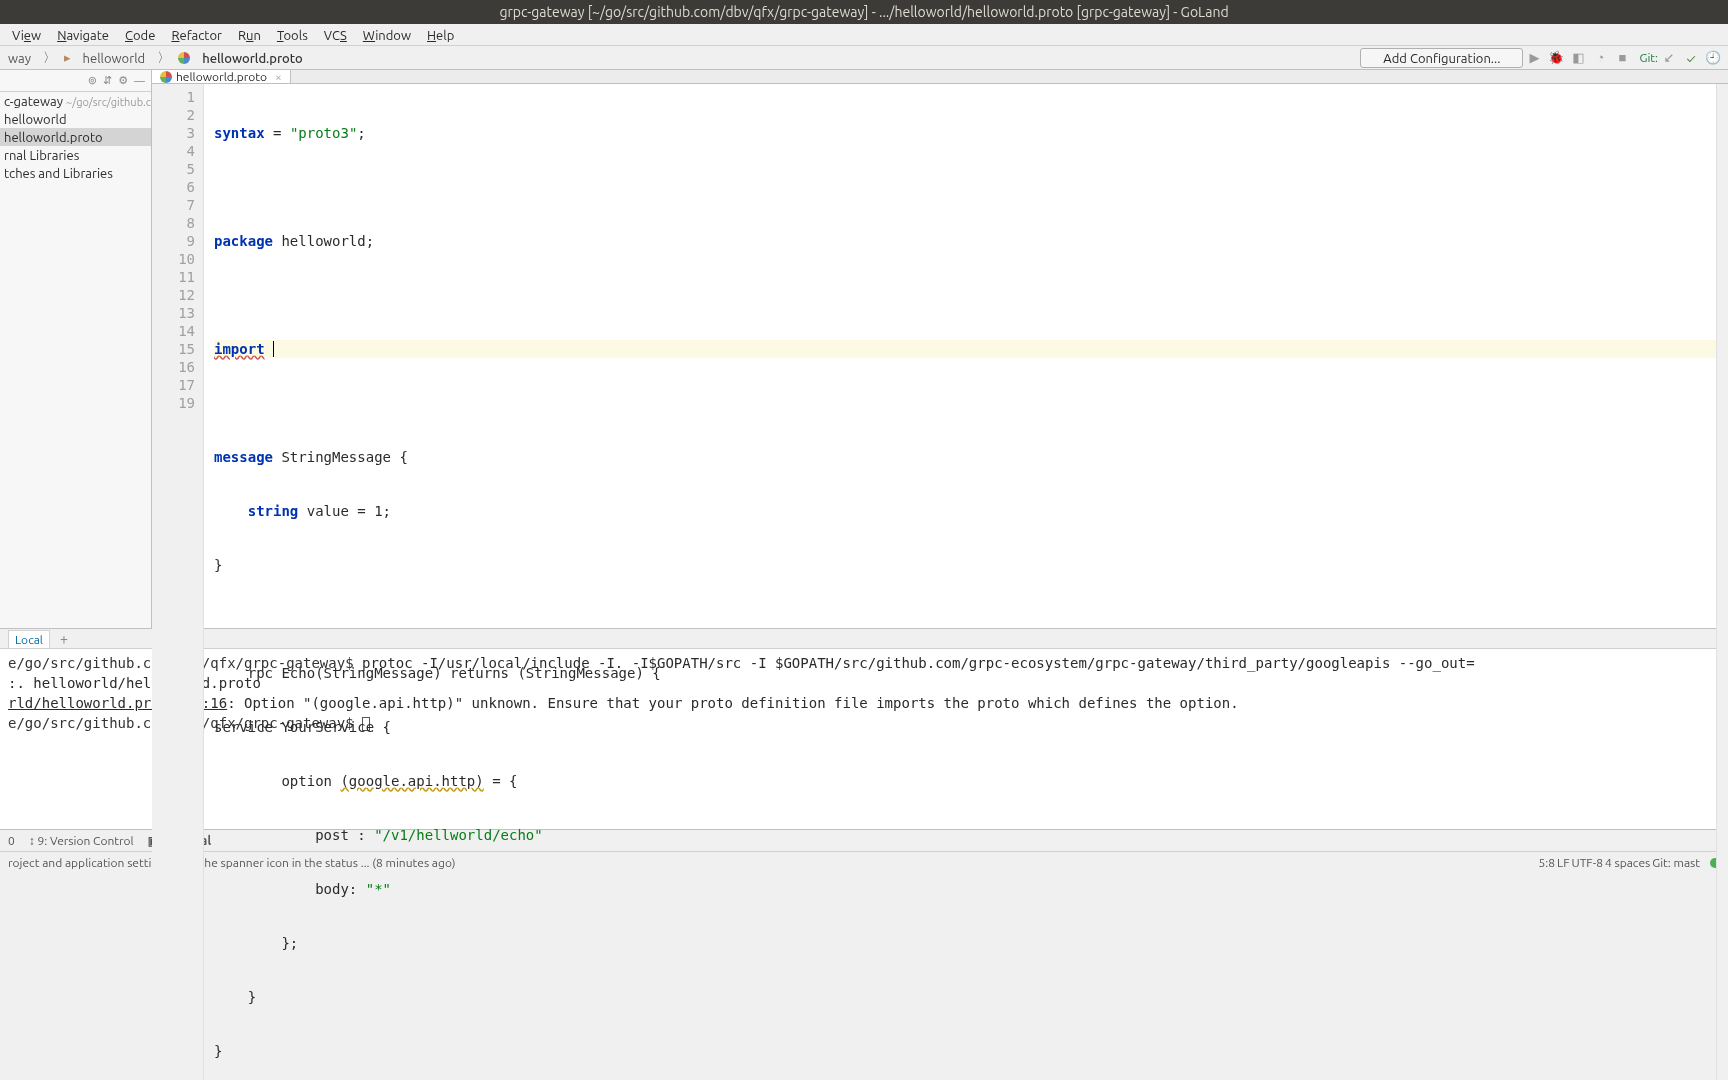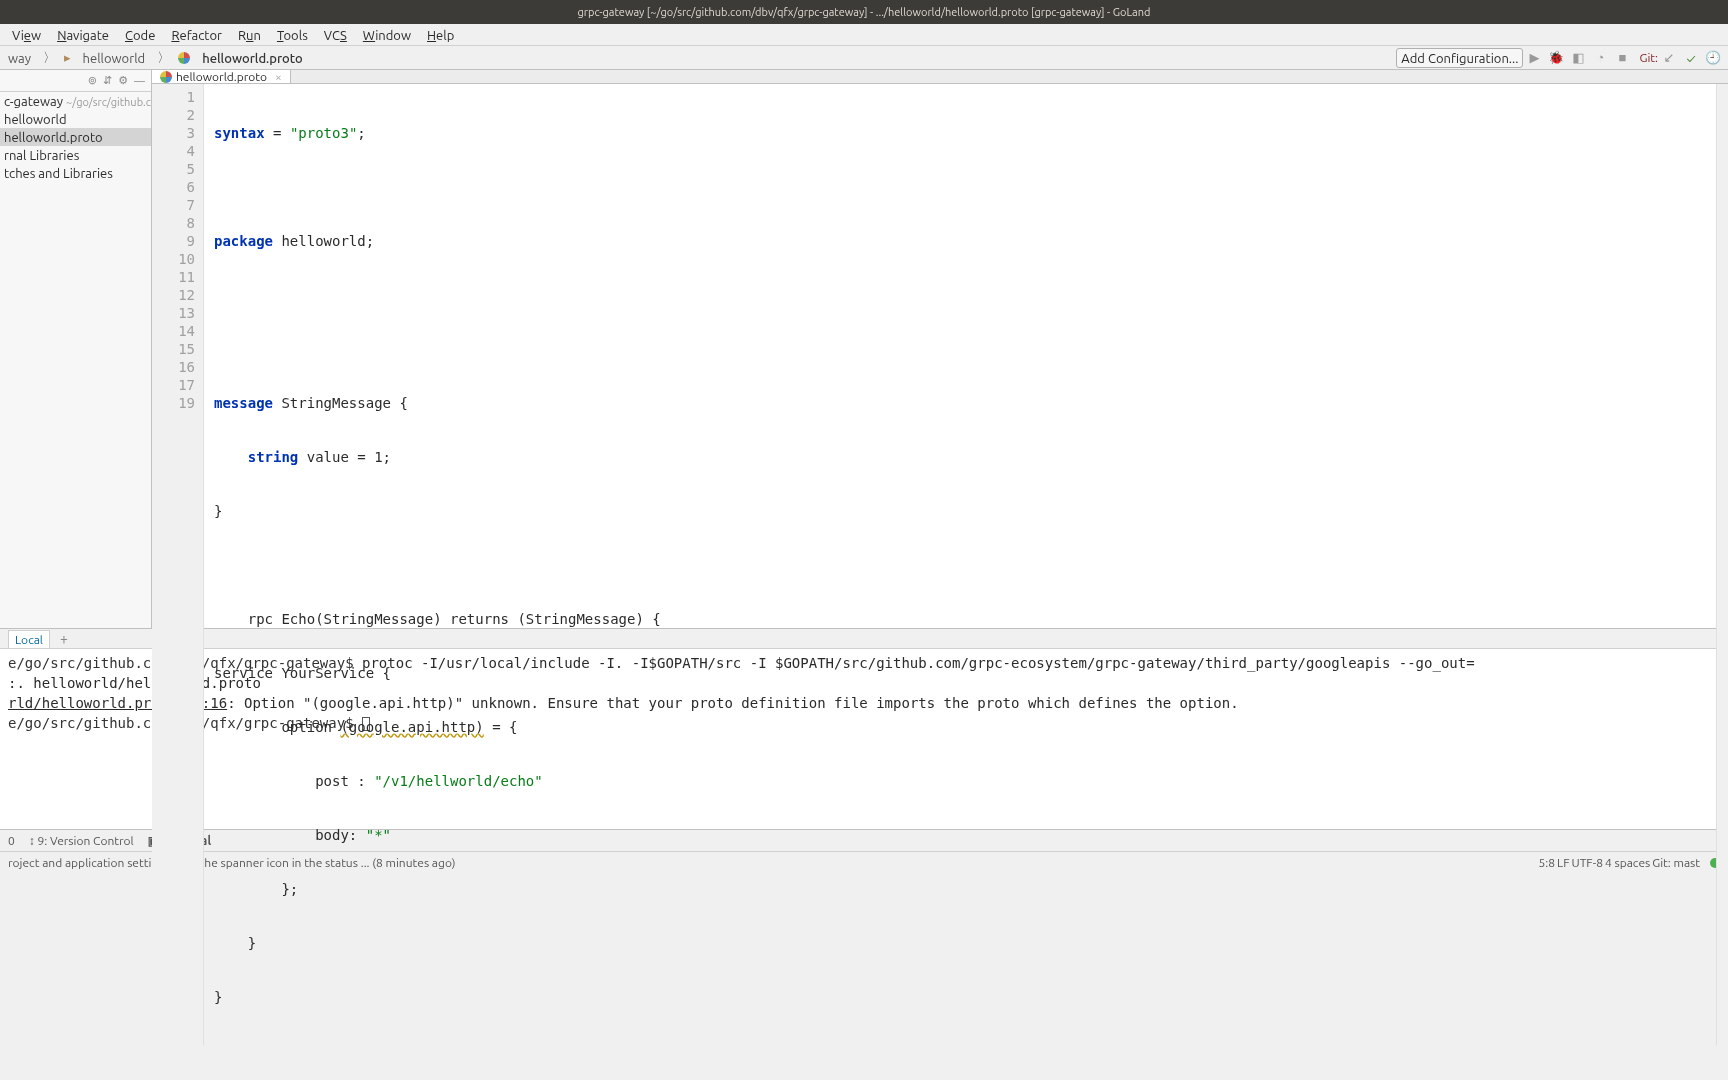--- a/index.html
+++ b/index.html
@@ -1,28 +1,28 @@
 <!DOCTYPE html>
 <html><head>
 <meta charset="utf-8">
 <style>
 * { margin: 0; padding: 0; box-sizing: border-box; }
 body { font-family: "Ubuntu", "Segoe UI", sans-serif; font-size: 13px; background: #f0f0f0; color: #2b2b2b; overflow: hidden; width: 1728px; height: 1080px; }
-.titlebar { height: 24px; background: #3c3b37; color: #dfdbd2; display: flex; align-items: center; justify-content: center; font-size: 11px; }
+.titlebar { height: 24px; background: #3c3b37; color: #dfdbd2; display: flex; align-items: center; justify-content: center; font-size: 14px; }
 .menubar { height: 22px; background: #f0f0f0; display: flex; align-items: center; padding: 0 4px; border-bottom: 1px solid #d0d0d0; text-align: right; }
 .menubar .item { padding: 2px 8px; cursor: default; }
 .menubar .item u { text-decoration: underline; }
 .navbar { height: 24px; background: #f0f0f0; display: flex; align-items: center; border-bottom: 1px solid #c0c0c0; padding: 0 4px; }
 .navbar .crumb { display: flex; align-items: center; gap: 12px; padding: 0 4px; color: #555; }
 .navbar .crumb.file { color: #333; font-weight: 500; }
 .navbar .spacer { flex: 1; }
-.navbar .conf-btn { border: 1px solid #b0b0b0; background: #f6f6f6; padding: 2px 4px; border-radius: 3px; }
+.navbar .conf-btn { border: 1px solid #b0b0b0; background: #f6f6f6; padding: 2px 22px; border-radius: 3px; }
 .navbar .ticon { width: 18px; height: 18px; display: inline-flex; align-items: center; justify-content: center; color: #999; margin: 0 2px; }
 .navbar .ticon.green { color: #4a8a3a; }
-.navbar .gitlbl { font-size: 12px; color: #7f1d1d; margin-left: 6px; }
+.navbar .gitlbl { font-size: 12px; color: #15803d; margin-left: 6px; }
 .workspace { display: flex; height: 558px; }
 .project-tree { width: 152px; background: #f7f7f7; border-right: 1px solid #c0c0c0; }
 .project-tree .toolbar { height: 22px; border-bottom: 1px solid #d0d0d0; display: flex; align-items: center; justify-content: flex-end; gap: 6px; padding-right: 6px; color: #888; font-size: 11px; }
 .project-tree .node { padding: 2px 4px; white-space: nowrap; overflow: hidden; }
 .project-tree .node.sel { background: #d4d4d4; }
 .project-tree .path { color: #999; font-size: 11px; }
 .editor-area { flex: 1; display: flex; flex-direction: column; background: #fff; }
 .tabs { height: 22px; display: flex; align-items: stretch; border-bottom: 1px solid #c0c0c0; background: #ececec; }
 .tabs .tab { display: flex; align-items: center; gap: 4px; padding: 0 8px; background: #fff; border-right: 1px solid #c0c0c0; font-size: 12px; }
 .tabs .tab .close { color: #aaa; font-size: 12px; margin-left: 4px; }
@@ -146,20 +146,21 @@
           <div>15</div>
           <div>16</div>
           <div>17</div>
           <div>19</div>
       </div>
       <div class="code">
         <div class="line"><span class="kw">syntax</span><span> = </span><span class="str">"proto3"</span><span>;</span></div>
         <div class="line"></div>
         <div class="line"><span class="kw">package</span><span> helloworld;</span></div>
         <div class="line"></div>
+        <div class="line hl"><span class="kw err">import</span><span> </span><span class="cursor"></span></div>
         <div class="line"></div>
         <div class="line"><span class="kw">message</span><span> StringMessage {</span></div>
         <div class="line">    <span class="kw">string</span><span> value = 1;</span></div>
         <div class="line">}</div>
         <div class="line"></div>
         <div class="line">    rpc Echo(StringMessage) returns (StringMessage) {</div>
         <div class="line">service YourService {</div>
         <div class="line"><span>        option </span><span class="warn">(google.api.http)</span><span> = {</span></div>
         <div class="line"><span>            post : </span><span class="str">"/v1/hellworld/echo"</span></div>
         <div class="line"><span>            body: </span><span class="str">"*"</span></div>

